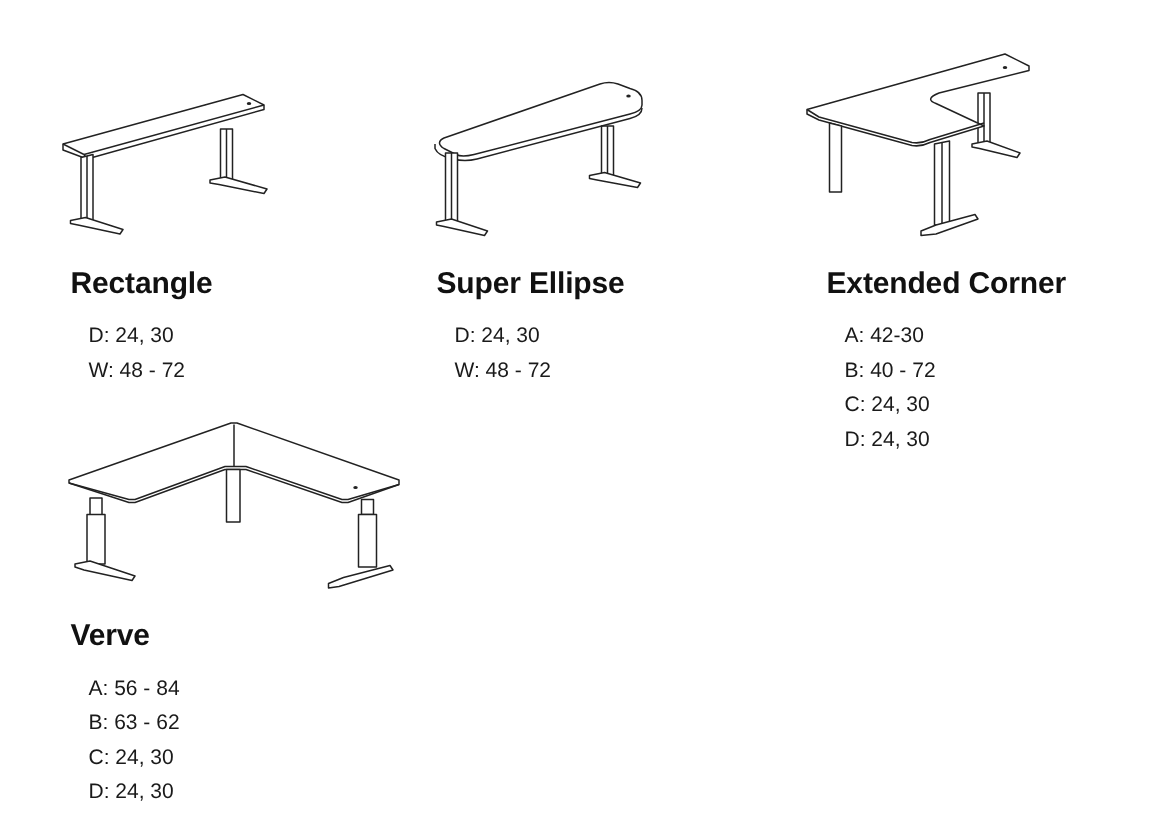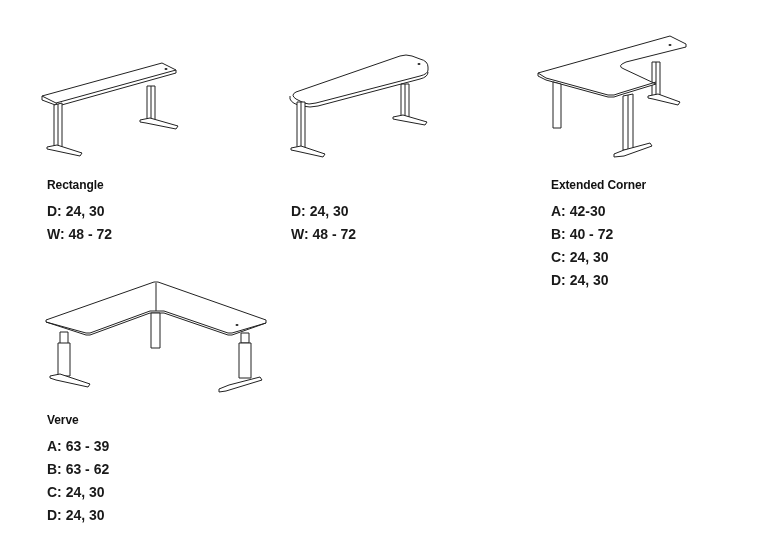--- a/index.html
+++ b/index.html
@@ -5,24 +5,24 @@
   html, body { margin: 0; padding: 0; background: #ffffff; }
   body {
     width: 770px; height: 542px; position: relative; overflow: hidden;
     font-family: "Liberation Sans", "DejaVu Sans", sans-serif;
     color: #1a1a1a;
   }
   .product { position: absolute; }
   .product svg { position: absolute; overflow: visible; }
   .product svg * { vector-effect: non-scaling-stroke; }
   .name {
-    position: absolute; font-size: 12px; font-weight: bold; color: #111;
+    position: absolute; font-size: 20px; font-weight: bold; color: #111;
     white-space: nowrap; letter-spacing: -0.1px;
   }
-  .specs { position: absolute; margin: 0; padding: 0; list-style: none; font-weight: bold; }
+  .specs { position: absolute; margin: 12px; padding: 0; list-style: none; }
   .specs li {
     font-size: 14px; line-height: 23px; height: 23px; color: #1a1a1a; white-space: nowrap;
   }
   .ln { fill: #ffffff; stroke: #222; stroke-width: 1; stroke-linejoin: round; }
   .lo { fill: none; stroke: #222; stroke-width: 1; stroke-linejoin: round; }
 </style>
 </head>
 <body>
 
 <div class="product" style="left:0;top:0;width:250px;height:260px;">
@@ -54,20 +54,21 @@
     <path class="ln" d="M401,84 L409,84 L409,117 L401,117 Z"></path>
     <line class="lo" x1="405" y1="84" x2="405" y2="117"></line>
     <path class="ln" d="M393,117 L403,115 L427,122 L425,125 L398,120 L393,119 Z"></path>
     <path class="ln" d="M296,92 Q290,95 296,99 L304,103 Q308,105 316,103 L420,76 Q428,74 428,70 L428,67 Q428,61 420,59 L412,56 Q406,54 400,56 Z"></path>
     <path class="lo" d="M290,96 L290,99 Q292,104 302,106 Q310,108 318,106 L420,79 Q428,77 428,72"></path>
     <ellipse cx="419" cy="64" rx="1.5" ry="1" fill="#222"></ellipse>
     <path class="ln" d="M297,102 L305,102 L305,148 L297,148 Z"></path>
     <line class="lo" x1="301" y1="102" x2="301" y2="148"></line>
     <path class="ln" d="M291,148 L301,146 L325,154 L323,157 L296,151 L291,150 Z"></path>
   </svg>
+  <div class="name" style="left:291px;top:178px;">Super Ellipse</div>
   <ul class="specs" style="left:291px;top:200px;">
     <li>D: 24, 30</li>
     <li>W: 48 - 72</li>
   </ul>
 </div>
 
 <div class="product" style="left:0;top:0;width:624px;height:300px;">
   <svg width="770" height="170" style="left:0;top:0;">
     <path class="ln" d="M652,62 L660,62 L660,96 L652,96 Z"></path>
     <line class="lo" x1="656" y1="62" x2="656" y2="96"></line>
@@ -98,18 +99,18 @@
     <path class="ln" d="M151,313 L160,313 L160,348 L151,348 Z"></path>
     <path class="ln" d="M60,332 L68,332 L68,345 L60,345 Z"></path>
     <path class="ln" d="M58,343 L70,343 L70,376 L58,376 Z"></path>
     <path class="ln" d="M50,376 L60,374 L90,384 L88,387 L56,380 L50,378 Z"></path>
     <path class="ln" d="M241,333 L249,333 L249,343 L241,343 Z"></path>
     <path class="ln" d="M239,343 L251,343 L251,378 L239,378 Z"></path>
     <path class="ln" d="M219,389 L229,385 L260,377 L262,380 L226,391 L219,392 Z"></path>
   </svg>
   <div class="name" style="left:47px;top:413px;">Verve</div>
   <ul class="specs" style="left:47px;top:435px;">
-    <li>A: 63 - 39</li>
+    <li>A: 56 - 84</li>
     <li>B: 63 - 62</li>
     <li>C: 24, 30</li>
     <li>D: 24, 30</li>
   </ul>
 </div>
 
 </body></html>

